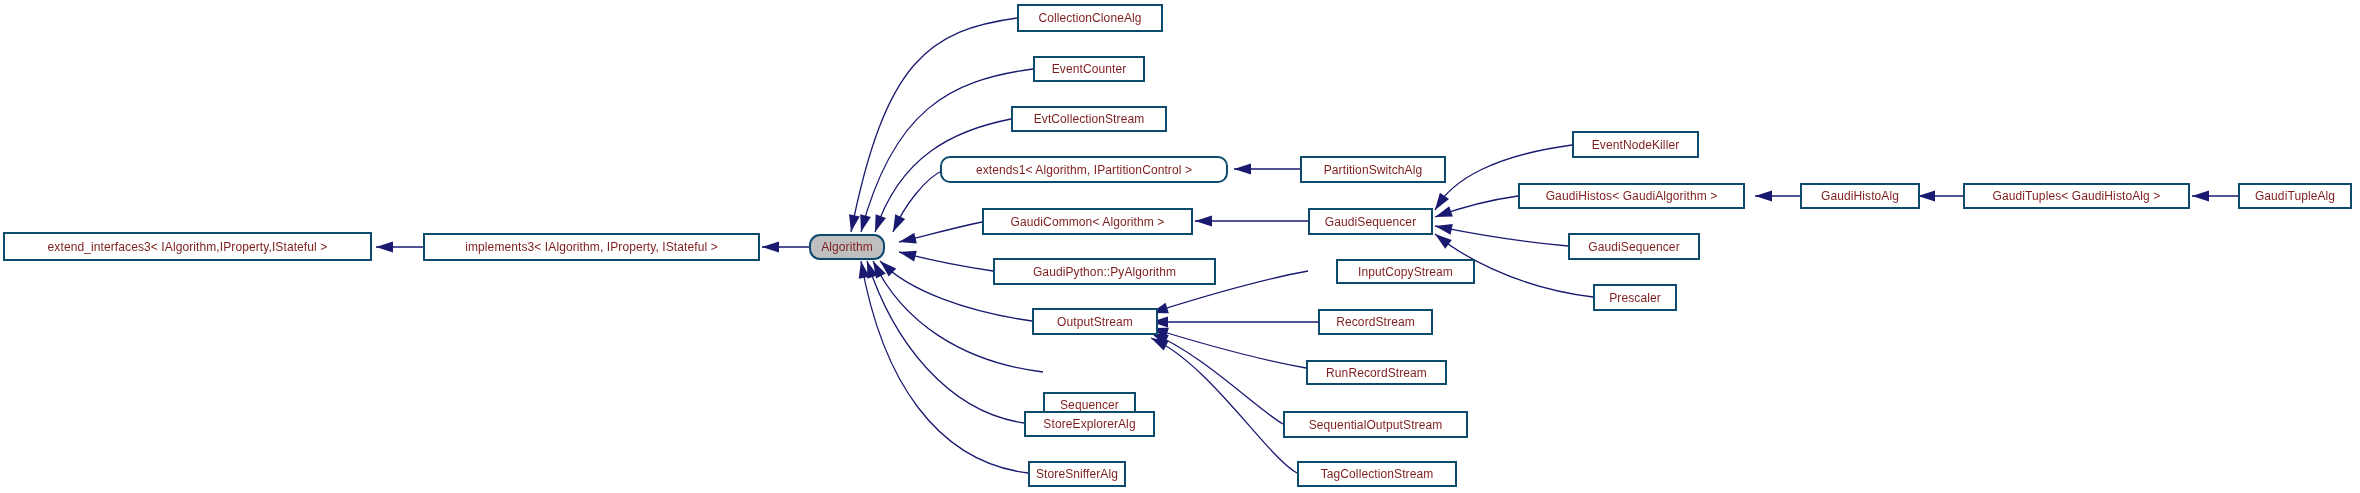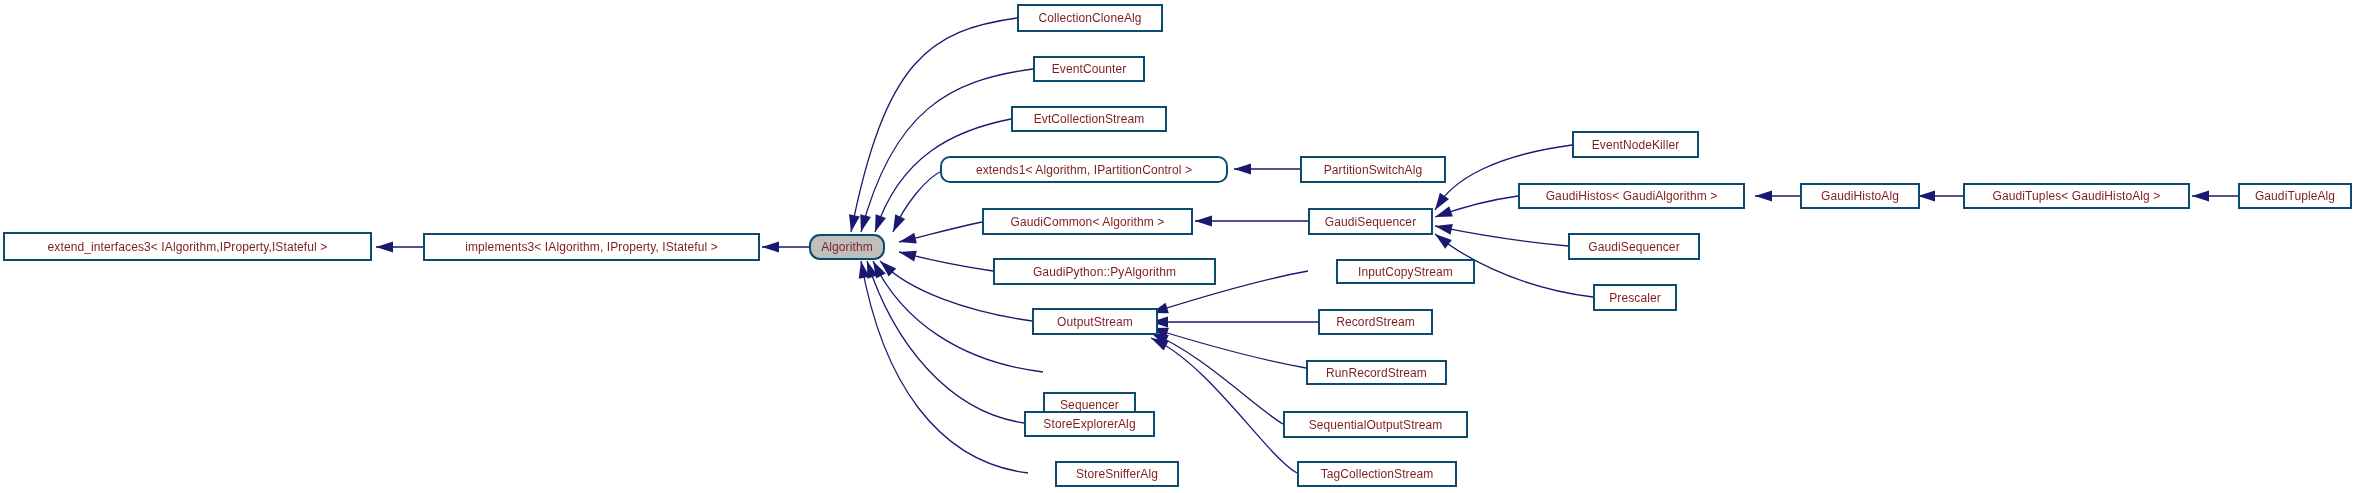--- a/index.html
+++ b/index.html
@@ -155,16 +155,16 @@
       <div class="node" style="left: 1568px; top: 233px; width: 132px; height: 27px;">GaudiSequencer</div>
       <div class="node" style="left: 993px; top: 258px; width: 223px; height: 27px;">GaudiPython::PyAlgorithm</div>
       <div class="node" style="left: 1308px; top: 259px; width: 139px; height: 25px; margin-left: 28px;">InputCopyStream</div>
       <div class="node" style="left: 1593px; top: 284px; width: 84px; height: 27px;">Prescaler</div>
       <div class="node" style="left: 1032px; top: 308px; width: 126px; height: 27px;">OutputStream</div>
       <div class="node" style="left: 1318px; top: 309px; width: 115px; height: 26px;">RecordStream</div>
       <div class="node" style="left: 1043px; top: 360px; width: 93px; height: 25px; margin-top: 32px;">Sequencer</div>
       <div class="node" style="left: 1306px; top: 360px; width: 141px; height: 25px;">RunRecordStream</div>
       <div class="node" style="left: 1024px; top: 411px; width: 131px; height: 26px;">StoreExplorerAlg</div>
       <div class="node" style="left: 1283px; top: 411px; width: 185px; height: 27px;">SequentialOutputStream</div>
-      <div class="node" style="left: 1055px; top: 461px; width: 124px; height: 26px;">StoreSnifferAlg</div>
+      <div class="node" style="left: 1028px; top: 461px; width: 98px; height: 26px;">StoreSnifferAlg</div>
       <div class="node" style="left: 1297px; top: 461px; width: 160px; height: 26px;">TagCollectionStream</div>
     </div>
 </div>
 
 </body></html>

